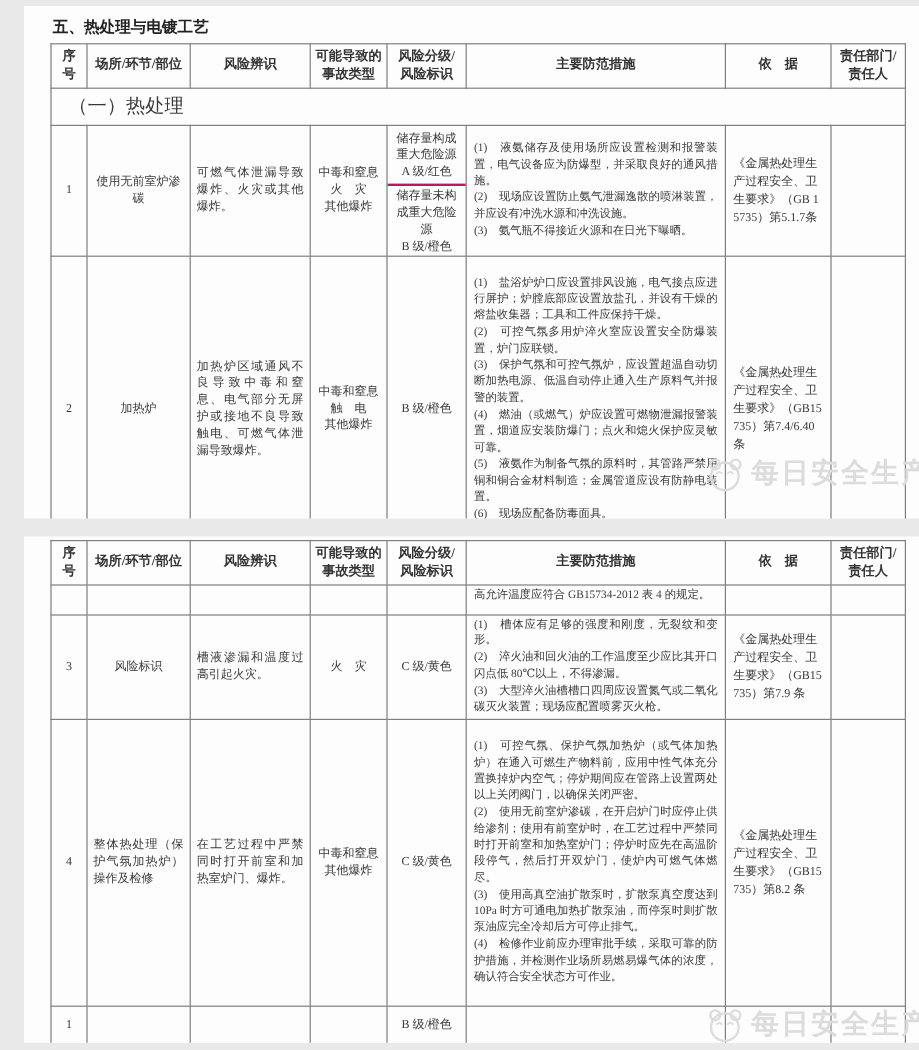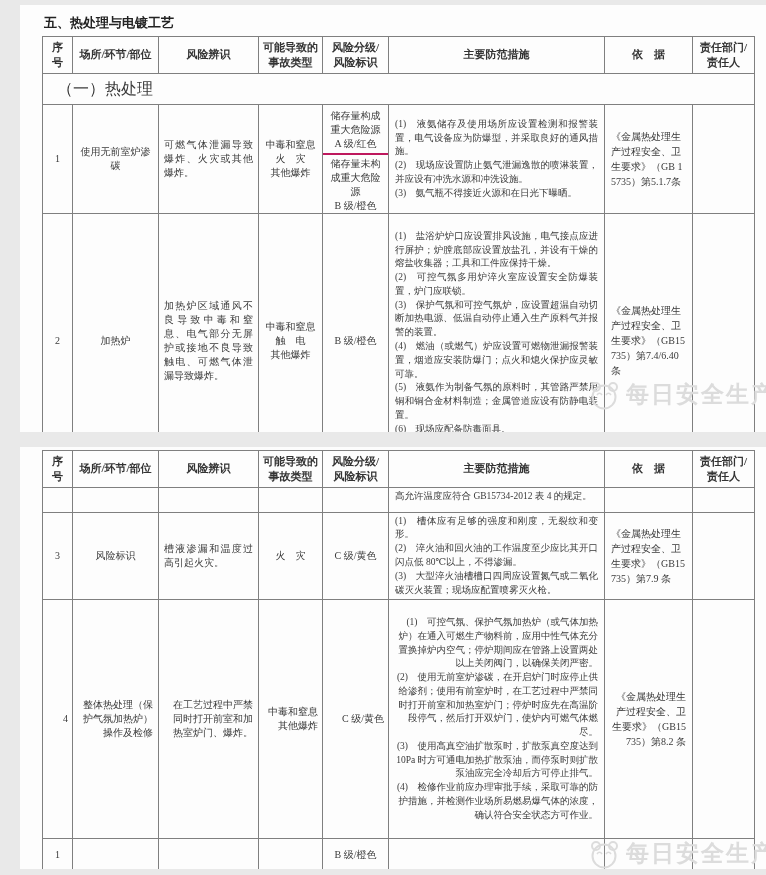--- a/index.html
+++ b/index.html
@@ -28,21 +28,21 @@
   .clip-r4{max-height:212px;overflow:hidden;white-space:pre-line;}
   .split{padding:0;}
   .split-inner{display:flex;flex-direction:column;height:104px;}
   .split-inner .sub{flex:1;display:flex;align-items:center;justify-content:center;
       white-space:pre-line;text-align:center;padding:2px;}
   .split-inner .sub.a{border-bottom:2px solid #be185d;flex:1.05;}
   .h-hdr{height:34px;}
   .h-r1 td{height:104px;}
   .h-cont td{height:20px;}
   .h-r3 td{height:79px;}
-  .h-r4 td{height:216px;text-align:right;}
+  .h-r4 td{height:216px;}
   .watermark{position:absolute;display:flex;align-items:center;gap:4px;
       color:#dcdcdc;font-size:23px;font-weight:bold;letter-spacing:2px;white-space:nowrap;}
   .wm1{right:-2px;top:374px;}
   .wm2{right:-2px;top:391px;}
   .wm-logo{flex:0 0 auto;}
 </style>
 </head>
 <body>
 
 <div class="sheet sheet1">

